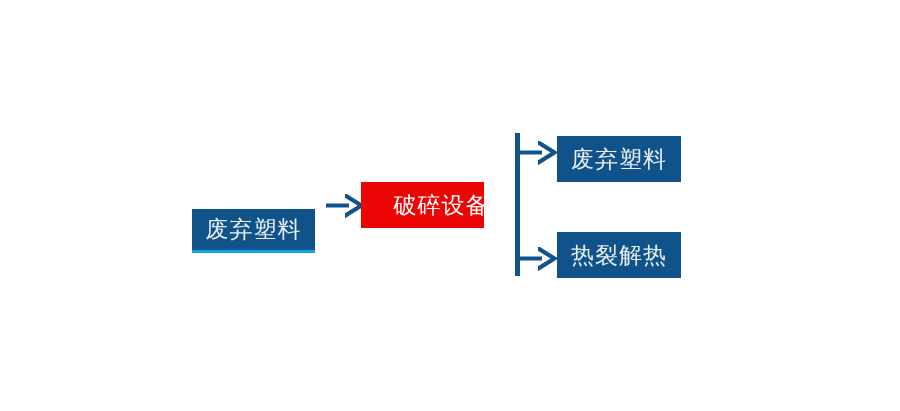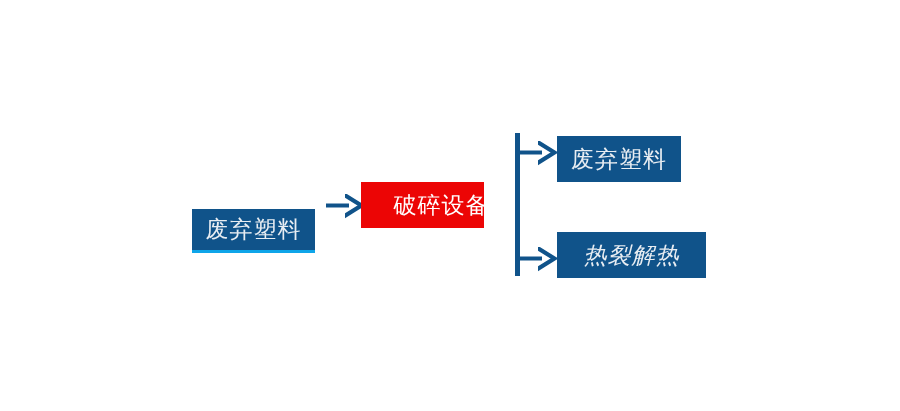--- a/index.html
+++ b/index.html
@@ -78,24 +78,23 @@
   }
   #node-melt-regeneration .node-label {
     color: #E8EDF2;
     font-size: 23px;
   }
 
   
   #node-pyrolysis-heat {
     left: 557px;
     top: 232px;
-    width: 149px;
+    width: 124px;
     height: 46px;
     background: #10538A;
-    font-style: italic;
   }
   #node-pyrolysis-heat .node-label {
     color: #E8EDF2;
     font-size: 23px;
   }
 
   
   #connector-layer {
     position: absolute;
     left: 0;

